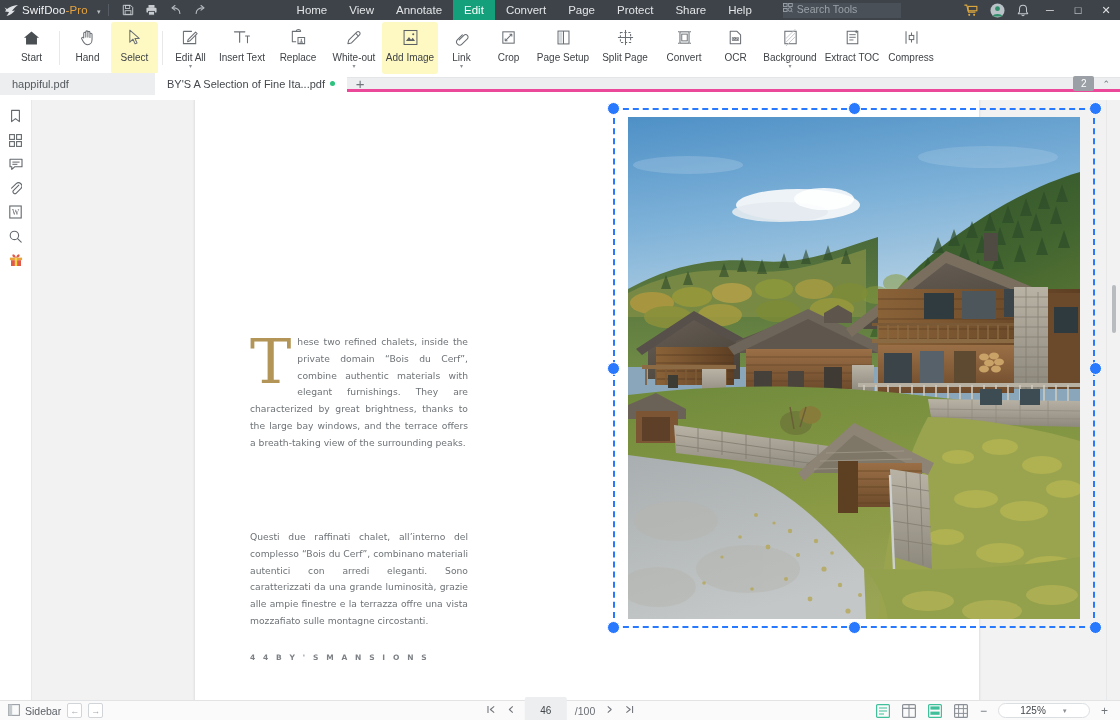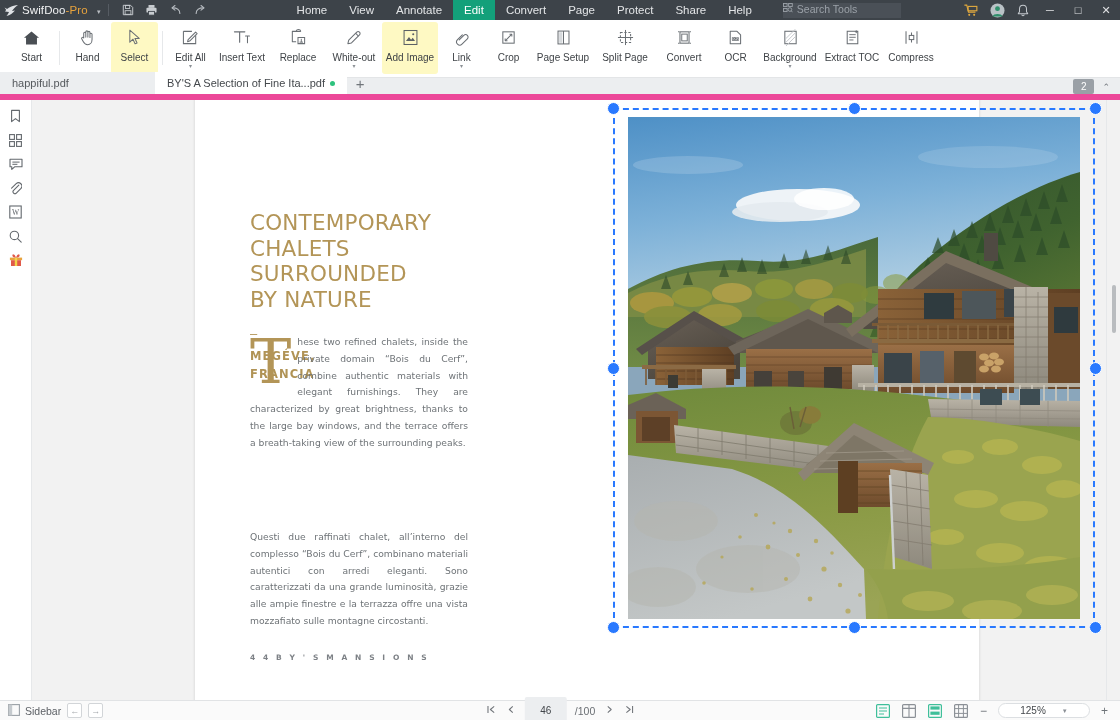--- a/index.html
+++ b/index.html
@@ -54,22 +54,22 @@
   .rb-item.wider { width:62px; min-width:62px; }
   .rb-item.active { background:#fef9c3; }
   .rb-ico { height:21px; display:flex; align-items:center; justify-content:center; }
   .rb-ico svg { display:block; }
   .rb-lbl { margin-top:4px; font-size:10px; color:#3f4347; white-space:nowrap; }
   .rb-caret { font-size:6px; color:#8c9196; line-height:5px; margin-top:1px; }
   .rb-div { width:1px; height:34px; background:#e6e8ea; margin:11px 4px 0 4px; }
 
   
   .tabstrip {
-    position:absolute; top:78px; left:0; width:1120px; height:22px;
-    background:#eceef0; border-bottom:6px solid #ec4899; display:flex; align-items:flex-end;
+    position:absolute; top:78px; left:0; width:1120px; height:14px;
+    background:#eceef0; border-bottom:3px solid #ec4899; display:flex; align-items:center;
   }
   .doctab {
     height:22px; display:flex; align-items:center; gap:5px;
     padding:0 12px; font-size:11px; color:#44484c; min-width:155px;
   }
   .doctab.inactive { background:#eceef0; color:#55595d; }
   .doctab.active { background:#ffffff; }
   .dot { width:5px; height:5px; border-radius:50%; background:#2ec27e; }
   .tab-plus { width:26px; height:22px; display:flex; align-items:center; justify-content:center; color:#70757a; font-size:15px; }
   .tabstrip-right { margin-left:auto; display:flex; align-items:center; gap:4px; padding-right:6px; }
@@ -533,33 +533,20 @@
             <path d="M4 1.2 C5.6 1.2 6.4 3 7 4.6 C5.2 4.6 3.4 4.2 3.4 2.8 A1.5 1.5 0 0 1 4 1.2 Z" fill="#e05a4a"></path>
             <path d="M10 1.2 C8.4 1.2 7.6 3 7 4.6 C8.8 4.6 10.6 4.2 10.6 2.8 A1.5 1.5 0 0 0 10 1.2 Z" fill="#e05a4a"></path>
           </svg>
       </span>
     </div>
   </div>
 
   <div class="workspace">
     <div class="page-sheet">
 
-      <div class="doc-col">
-        <div class="doc-title">
-          <div>CONTEMPORARY</div>
-          <div>CHALETS</div>
-          <div>SURROUNDED</div>
-          <div>BY NATURE</div>
-        </div>
-        <div class="doc-dash">–</div>
-        <div class="doc-loc">
-          <div>MEGÉVE,</div>
-          <div>FRANCIA</div>
-        </div>
-      </div>
 
       <div class="body-block" style="top:248px;">
         <span class="dropcap">T</span>
         <div class="body-en">hese two refined chalets, inside the private domain “Bois du Cerf”, combine authentic materials with elegant furnishings. They are characterized by great brightness, thanks to the large bay windows, and the terrace offers a breath-taking view of the surrounding peaks.</div>
       </div>
 
       <div class="body-block" style="top:443px;">
         <div class="body-it">Questi due raffinati chalet, all’interno del complesso “Bois du Cerf”, combinano materiali autentici con arredi eleganti. Sono caratterizzati da una grande luminosità, grazie alle ampie finestre e la terrazza offre una vista mozzafiato sulle montagne circostanti.</div>
       </div>
 

